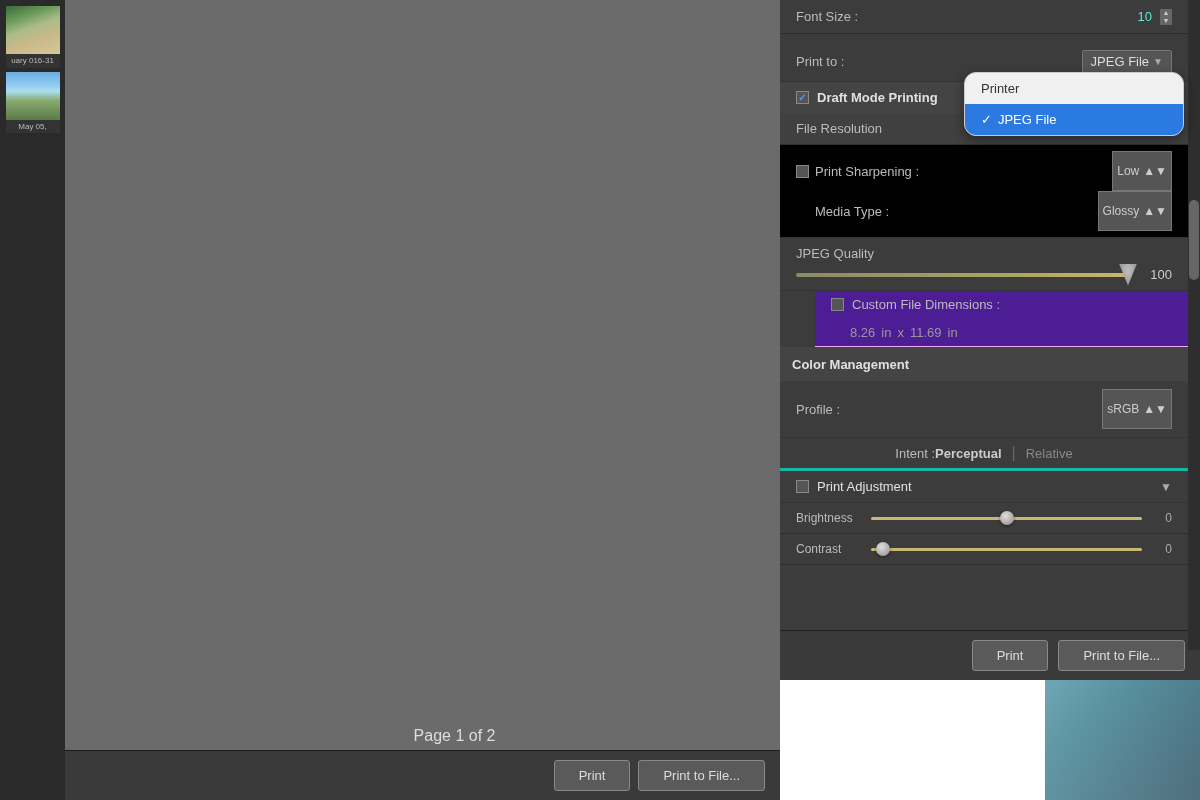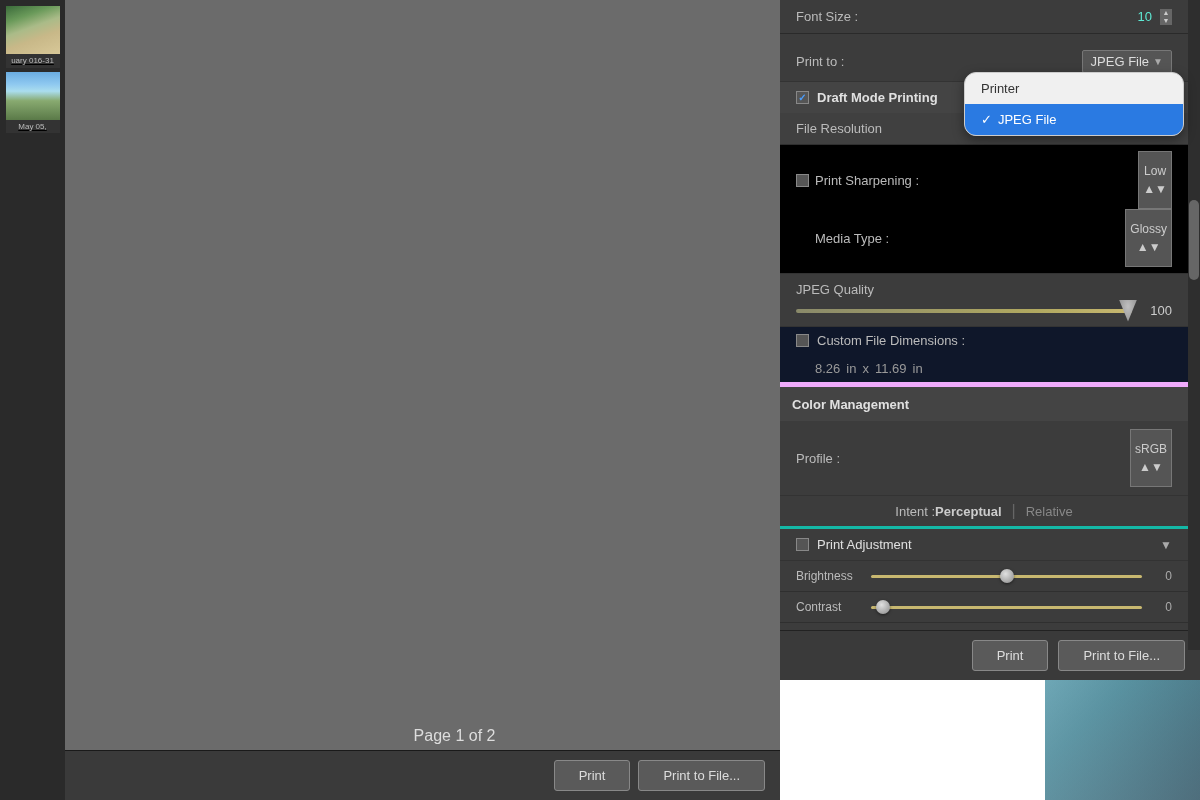--- a/index.html
+++ b/index.html
@@ -167,21 +167,20 @@
     .select-control {
       background: #555;
       border: 1px solid #777;
       color: #ccc;
       font-size: 12px;
       padding: 12px 4px;
       cursor: pointer;
       display: flex;
       align-items: center;
       gap: 4px;
-      flex-direction: column;
     }
 
     
     .quality-section {
       padding: 8px 16px;
       border-bottom: 1px solid #333;
       background: #3c3c3c;
     }
 
     .quality-label {
@@ -396,21 +395,20 @@
       display: flex;
       flex-direction: column;
       align-items: center;
       padding: 6px 0;
       gap: 4px;
     }
 
     .film-item {
       width: 54px;
       cursor: pointer;
-      text-decoration: underline;
     }
 
     .film-thumb {
       width: 54px;
       height: 48px;
     }
 
     .film-date {
       color: #bbb;
       font-size: 8px;
@@ -559,21 +557,21 @@
       <div class="quality-section">
         <div class="quality-label">JPEG Quality</div>
         <div class="slider-row">
           <div class="slider-track">
             <div class="slider-thumb"></div>
           </div>
           <span class="slider-value">100</span>
         </div>
       </div>
 
-      <div style="border-bottom:5px solid #f0abfc; background:#0f172a;">
+      <div style="border-bottom:1px solid #f0abfc; background:#4c1d95;margin-left:35px;">
         <div style="display:flex;align-items:center;padding:6px 16px;gap:8px;">
           <div class="checkbox"></div>
           <span class="settings-label">Custom File Dimensions :</span>
         </div>
         <div class="dimensions-row">
           <div class="dim-inputs">
             <span style="padding-left:19px;">8.26</span>
             <span>in</span>
             <span>x</span>
             <span>11.69</span>

